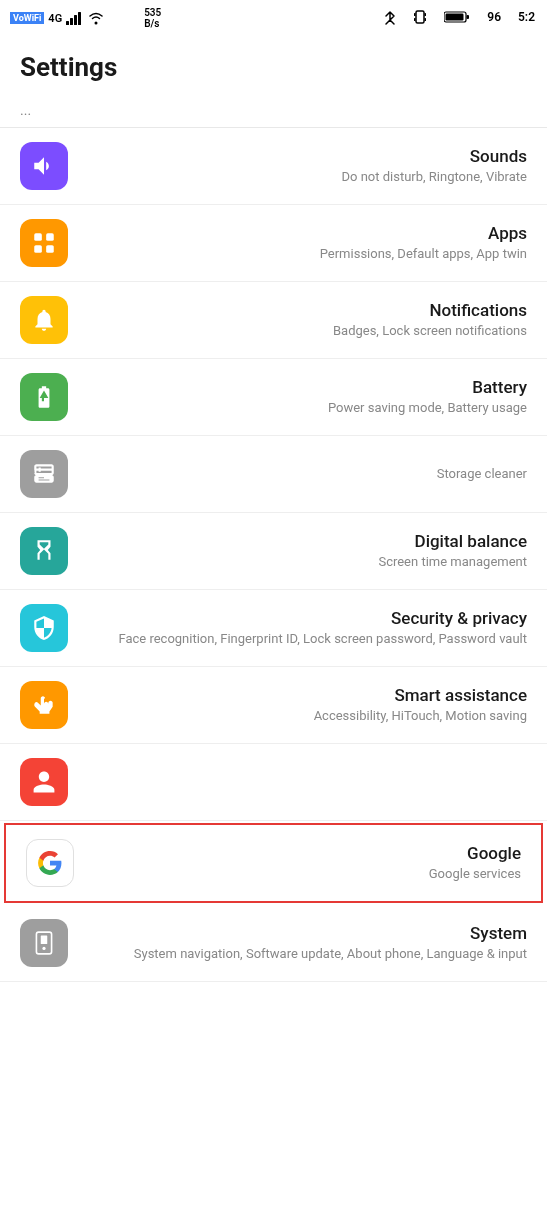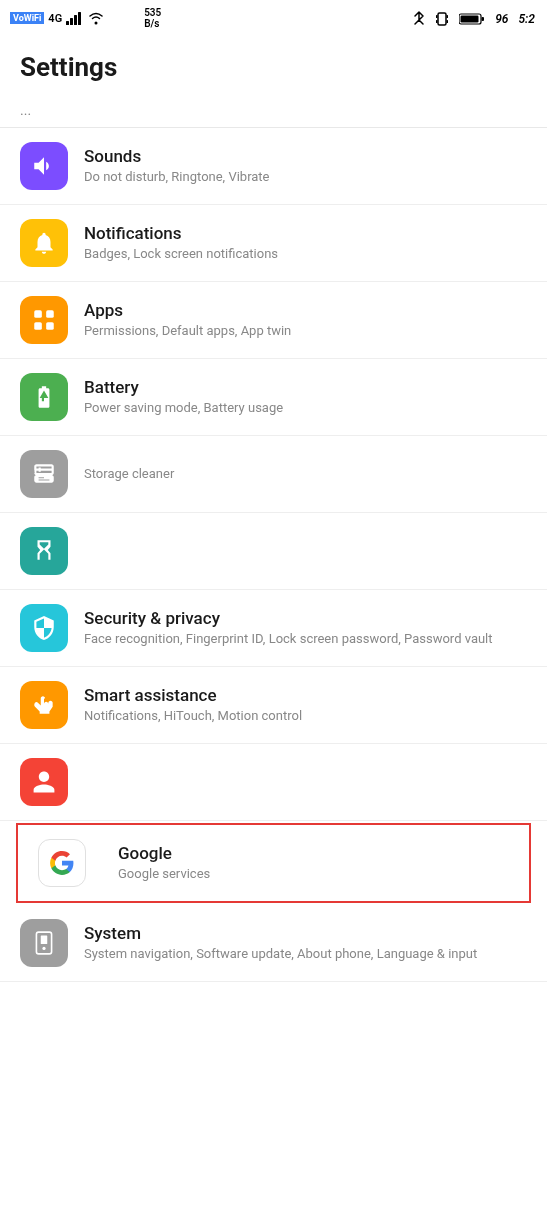--- a/index.html
+++ b/index.html
@@ -23,26 +23,25 @@
     .status-left {
       display: flex;
       align-items: center;
       gap: 4px;
       font-size: 11px;
       font-weight: 600;
       color: #000;
     }
     .status-right {
       display: flex;
-      align-items: flex-end;
-      gap: 10px;
+      align-items: flex-start;
+      gap: 17px;
       font-size: 12px;
       font-weight: 600;
       color: #000;
-      font-style: italic;
     }
     .wifi-badge {
       background: #3b82f6;
       color: #fff;
       font-size: 9px;
       padding: 1px 3px;
       border-radius: 0;
       font-weight: 700;
     }
 
@@ -69,24 +68,25 @@
       list-style: none;
     }
     .settings-item {
       display: flex;
       align-items: center;
       padding: 14px 20px;
       border-bottom: 1px solid #eeeeee;
       cursor: pointer;
       background: #fff;
       transition: background 0.1s;
+      text-align: right;
     }
     .settings-item.highlighted {
       border: 2.5px solid #e53935;
-      margin: 2px 16px;
+      margin: 2px 4px;
       gap: 16px;
     }
 
     .icon-wrap {
       width: 48px;
       height: 48px;
       border-radius: 12px;
       display: flex;
       align-items: center;
       justify-content: center;
@@ -184,45 +184,45 @@
         <svg viewBox="0 0 24 24" fill="white">
           <path d="M3 9v6h4l5 5V4L7 9H3zm13.5 3c0-1.77-1.02-3.29-2.5-4.03v8.05c1.48-.73 2.5-2.25 2.5-4.02z"></path>
         </svg>
       </div>
       <div class="item-text">
         <div class="item-title">Sounds</div>
         <div class="item-subtitle">Do not disturb, Ringtone, Vibrate</div>
       </div>
     </li>
     <li class="settings-item">
-      <div class="icon-wrap icon-yellow">
-        <svg viewBox="0 0 24 24" fill="white">
-          <path d="M12 22c1.1 0 2-.9 2-2h-4c0 1.1.9 2 2 2zm6-6v-5c0-3.07-1.63-5.64-4.5-6.32V4c0-.83-.67-1.5-1.5-1.5s-1.5.67-1.5 1.5v.68C7.64 5.36 6 7.92 6 11v5l-2 2v1h16v-1l-2-2z"></path>
-        </svg>
-      </div>
-      <div class="item-text">
-        <div class="item-title">Notifications</div>
-        <div class="item-subtitle">Badges, Lock screen notifications</div>
-      </div>
-    </li>
-    <li class="settings-item">
       <div class="icon-wrap icon-orange-apps">
         <svg viewBox="0 0 24 24" fill="white">
           <rect x="3" y="3" width="7" height="7" rx="1.5"></rect>
           <rect x="14" y="3" width="7" height="7" rx="1.5"></rect>
           <rect x="3" y="14" width="7" height="7" rx="1.5"></rect>
           <rect x="14" y="14" width="7" height="7" rx="1.5"></rect>
         </svg>
       </div>
       <div class="item-text">
         <div class="item-title">Apps</div>
         <div class="item-subtitle">Permissions, Default apps, App twin</div>
       </div>
     </li>
     <li class="settings-item">
+      <div class="icon-wrap icon-yellow">
+        <svg viewBox="0 0 24 24" fill="white">
+          <path d="M12 22c1.1 0 2-.9 2-2h-4c0 1.1.9 2 2 2zm6-6v-5c0-3.07-1.63-5.64-4.5-6.32V4c0-.83-.67-1.5-1.5-1.5s-1.5.67-1.5 1.5v.68C7.64 5.36 6 7.92 6 11v5l-2 2v1h16v-1l-2-2z"></path>
+        </svg>
+      </div>
+      <div class="item-text">
+        <div class="item-title">Notifications</div>
+        <div class="item-subtitle">Badges, Lock screen notifications</div>
+      </div>
+    </li>
+    <li class="settings-item">
       <div class="icon-wrap icon-green-battery">
         <svg viewBox="0 0 24 24" fill="white">
           <path d="M15.67 4H14V2h-4v2H8.33C7.6 4 7 4.6 7 5.33v15.33C7 21.4 7.6 22 8.33 22h7.33c.74 0 1.34-.6 1.34-1.33V5.33C17 4.6 16.4 4 15.67 4zm-1.67 9h-2v3h-2v-3H8l4-7 4 7h-2z"></path>
         </svg>
       </div>
       <div class="item-text">
         <div class="item-title">Battery</div>
         <div class="item-subtitle">Power saving mode, Battery usage</div>
       </div>
     </li>
@@ -236,41 +236,45 @@
       <div class="item-text">
         <div class="item-subtitle">Storage cleaner</div>
       </div>
     </li>
     <li class="settings-item">
       <div class="icon-wrap icon-teal">
         <svg viewBox="0 0 24 24" fill="white">
           <path d="M6 2v6l2.5 3L6 14v6h12v-6l-2.5-3 2.5-3V2H6zm10 12.5V20H8v-5.5l4-4 4 4zM8 6V4h8v2l-4 4-4-4z"></path>
         </svg>
       </div>
+      <div class="item-text">
+        <div class="item-title">Digital balance</div>
+        <div class="item-subtitle">Screen time management</div>
+      </div>
     </li>
     <li class="settings-item">
       <div class="icon-wrap icon-blue-security">
         <svg viewBox="0 0 24 24" fill="white">
           <path d="M12 1L3 5v6c0 5.55 3.84 10.74 9 12 5.16-1.26 9-6.45 9-12V5l-9-4zm0 10.99h7c-.53 4.12-3.28 7.79-7 8.94V12H5V6.3l7-3.11v8.8z"></path>
         </svg>
       </div>
       <div class="item-text">
         <div class="item-title">Security &amp; privacy</div>
         <div class="item-subtitle">Face recognition, Fingerprint ID, Lock screen password, Password vault</div>
       </div>
     </li>
     <li class="settings-item">
       <div class="icon-wrap icon-orange-smart">
         <svg viewBox="0 0 24 24" fill="white">
           <path d="M13 6c0-1.1-.9-2-2-2s-2 .9-2 2v6.5l-2.6-2.6c-.4-.4-.9-.6-1.4-.6C4.2 9.3 3 10.5 3 12c0 .5.2 1 .5 1.4L8 18v2h9v-2l3-4.3V10c0-1.1-.9-2-2-2s-2 .9-2 2v1c0-1.1-.9-2-2-2s-2 .9-2 2V6z"></path>
         </svg>
       </div>
       <div class="item-text">
         <div class="item-title">Smart assistance</div>
-        <div class="item-subtitle">Notifications, HiTouch, Motion control</div>
+        <div class="item-subtitle">Accessibility, HiTouch, Motion saving</div>
       </div>
     </li>
     <li class="settings-item">
       <div class="icon-wrap icon-red-users">
         <svg viewBox="0 0 24 24" fill="white">
           <path d="M12 12c2.7 0 4.8-2.1 4.8-4.8S14.7 2.4 12 2.4 7.2 4.5 7.2 7.2 9.3 12 12 12zm0 2.4c-3.2 0-9.6 1.6-9.6 4.8v2.4h19.2v-2.4c0-3.2-6.4-4.8-9.6-4.8z"></path>
         </svg>
       </div>
     </li>
     <li class="settings-item highlighted">

